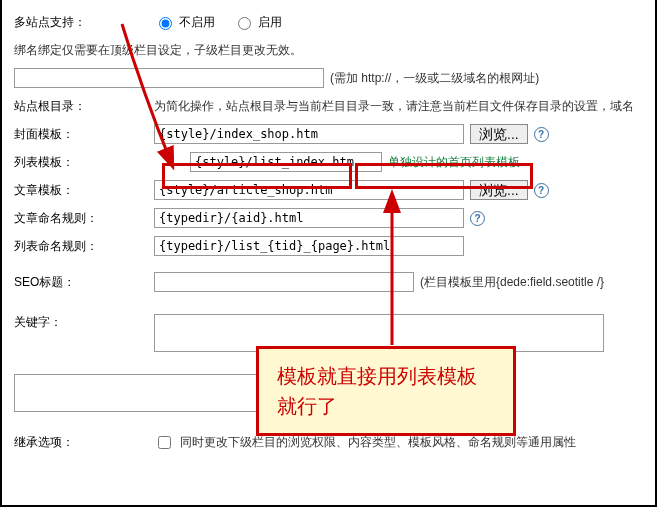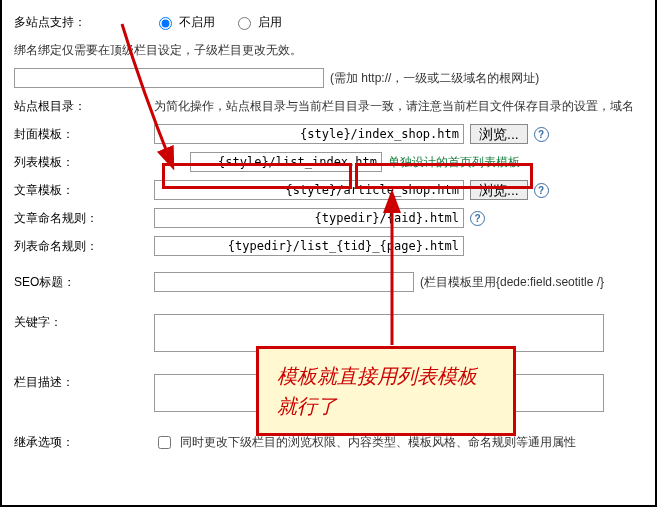--- a/index.html
+++ b/index.html
@@ -56,21 +56,20 @@
     display: flex;
     align-items: center;
     gap: 6px;
   }
   input[type=text] {
     font-family: monospace, "SimSun";
     font-size: 12px;
     padding: 2px 4px;
     border: 1px solid #999;
     height: 20px;
-    text-align: right;
   }
   .w-large { width: 310px; }
   .w-xlarge { width: 450px; }
   .btn {
     padding: 1px 8px;
     border: 1px solid #888;
     background: #eee;
     cursor: pointer;
     height: 20px;
     font-size: 14px;
@@ -203,21 +202,20 @@
     </div>
 
     <div class="row" style="margin-top:16px; align-items:flex-start;">
       <div class="label">关键字：</div>
       <div class="value">
           <input type="text" class="w-xlarge" style="height: 38px;">
         </div>
     </div>
 
     <div class="row" style="margin-top:18px; align-items:flex-start;">
-      <div class="label">栏目描述：</div>
       <div class="value">
           <input type="text" class="w-xlarge" style="height: 38px;">
         </div>
     </div>
 
     <div class="row" style="margin-top:14px;">
       <div class="label">继承选项：</div>
       <div class="value">
         <input type="checkbox" style="">
         <span class="note">同时更改下级栏目的浏览权限、内容类型、模板风格、命名规则等通用属性</span>
@@ -240,15 +238,15 @@
 
   <svg class="arrow" style="left:370px; top:190px; width:40px; height:160px;">
     <defs>
         <marker id="ah2" markerWidth="10" markerHeight="10" refX="6" refY="3" orient="auto">
       <path d="M0,0 L0,6 L8,3 z" fill="#c00"></path>
         </marker>
       </defs>
     <path d="M20,155 L20,5" stroke="#c00" stroke-width="3" fill="none" marker-end="url(#ah2)"></path>
   </svg>
 
-  <div class="callout" style="left:254px; top:346px; width:260px;font-style:italic;">模板就直接用列表模板就行了</div>
+  <div class="callout" style="left:254px; top:346px; width:260px;">模板就直接用列表模板就行了</div>
 
 </div>
 
 </body></html>

